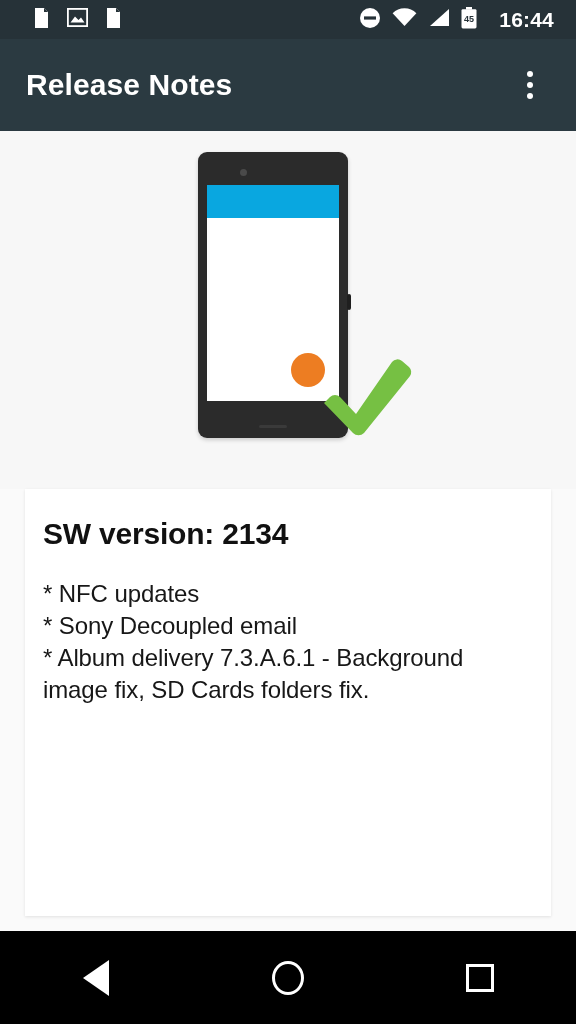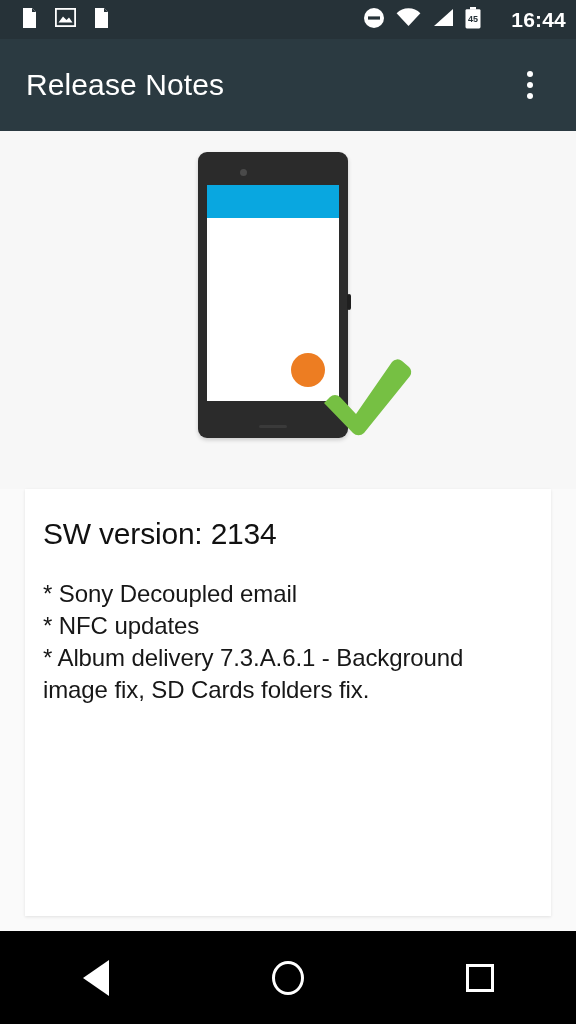--- a/index.html
+++ b/index.html
@@ -8,38 +8,38 @@
     font-family:"Liberation Sans", sans-serif;
     background:#f7f7f7;
     overflow:hidden;
   }
   .screen { position:relative; width:576px; height:1024px; background:#fafafa; }
 
   
   .status-bar {
     position:absolute; top:0; left:0; width:576px; height:39px;
     background:#263238; display:flex; align-items:center;
-    padding:0 10px;
+    padding:0 22px;
   }
   .sb-left { display:flex; align-items:center; gap:18px; margin-left:12px; }
   .sb-right { margin-left:auto; display:flex; align-items:center; gap:11px; }
   .ic { display:block; }
   .clock {
     color:#ffffff; font-size:21px; font-weight:bold;
-    letter-spacing:0.2px; margin-left:19px;
+    letter-spacing:0.2px; margin-left:11px;
   }
 
   
   .app-bar {
     position:absolute; top:39px; left:0; width:576px; height:92px;
     background:#2b3a41; display:flex; align-items:center;
     padding:0 26px;
   }
   .app-title {
-    color:#ffffff; font-size:30px; font-weight:normal; letter-spacing:0.1px;
+    color:#ffffff; font-size:30px; font-weight:bold; letter-spacing:0.1px;
   }
   .overflow-btn {
     margin-left:auto; width:40px; height:52px;
     display:flex; flex-direction:column; align-items:center;
     justify-content:center; gap:5px; cursor:pointer;
   }
   .overflow-btn i {
     display:block; width:6px; height:6px; border-radius:50%;
     background:#ffffff;
   }
@@ -90,21 +90,21 @@
   }
 
   
   .card {
     position:absolute; left:25px; top:358px; width:526px; height:427px;
     background:#ffffff;
     box-shadow:0 1px 3px rgba(0,0,0,0.10);
     padding:28px 22px 20px 18px;
   }
   .sw-version {
-    font-size:30px; font-weight:normal; color:#111111;
+    font-size:30px; font-weight:bold; color:#111111;
     letter-spacing:-0.2px; margin-bottom:27px;
   }
   .updates-head {
     font-size:25px; font-weight:bold; color:#111111;
     letter-spacing:-0.2px; margin-bottom:27px;
   }
   .notes-list { list-style:none; }
   .notes-list li {
     font-size:24px; color:#171717; line-height:1.33;
     letter-spacing:-0.1px;
@@ -212,22 +212,22 @@
         </div>
         <svg class="checkmark" viewBox="0 0 100 92">
           <path d="M8 55 L14 49 A7 7 0 0 1 24 49 L40 66 L76 14 A7 7 0 0 1 86 13 L93 19 A7 7 0 0 1 94 28 L48 85 A8 8 0 0 1 37 85 L8 55 Z" fill="#76c043"></path>
         </svg>
       </div>
     </div>
 
     <div class="card">
       <div class="sw-version">SW version: 2134</div>
       <ul class="notes-list">
+        <li>* NFC updates</li>
         <li>* Sony Decoupled email</li>
-        <li>* NFC updates</li>
         <li>* Album delivery 7.3.A.6.1 - Background image fix, SD Cards folders fix.</li>
       </ul>
     </div>
 
   </div>
 
   <div class="nav-bar">
     <div class="nav-btn">
       <span class="nav-back"></span>
     </div>

